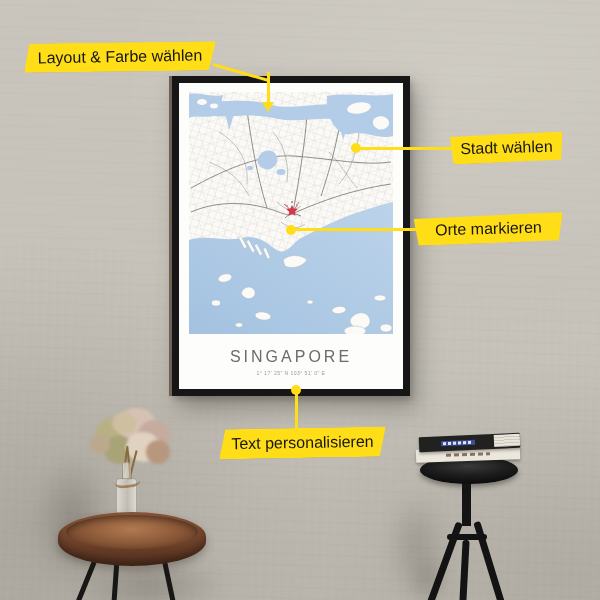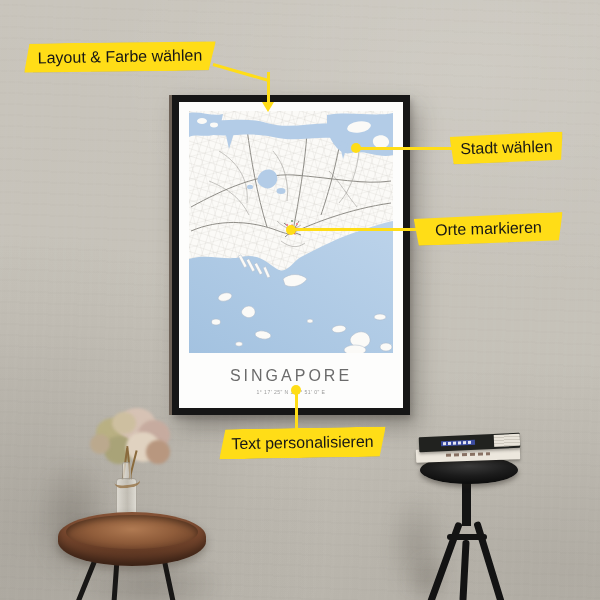--- a/index.html
+++ b/index.html
@@ -21,21 +21,21 @@
   .wall-texture {
     position:absolute; inset:0; opacity:.5;
     background:
       repeating-linear-gradient(92deg, rgba(255,255,255,.03) 0 3px, rgba(0,0,0,0) 3px 9px),
       repeating-linear-gradient(2deg, rgba(90,85,78,.03) 0 2px, rgba(0,0,0,0) 2px 11px);
   }
   .soft-shadow { position:absolute; filter:blur(7px); pointer-events:none; }
 
   
   .poster {
-    position:absolute; left:172px; top:95px; width:238px; height:320px;
+    position:absolute; left:172px; top:76px; width:238px; height:320px;
     background:#fdfdfc;
     border:7px solid #161616;
     box-shadow:-3px 0 0 #6e6257, 7px 12px 22px rgba(50,45,40,.35), 2px 4px 6px rgba(50,45,40,.25);
   }
   .map-svg { position:absolute; left:10px; top:9px; width:204px; height:242px; display:block; }
   .poster-title {
     position:absolute; left:0; top:265px; width:100%;
     text-align:center; color:#6b6b6b; font-size:16px; letter-spacing:3px; font-weight:400;
   }
   .poster-coords {

